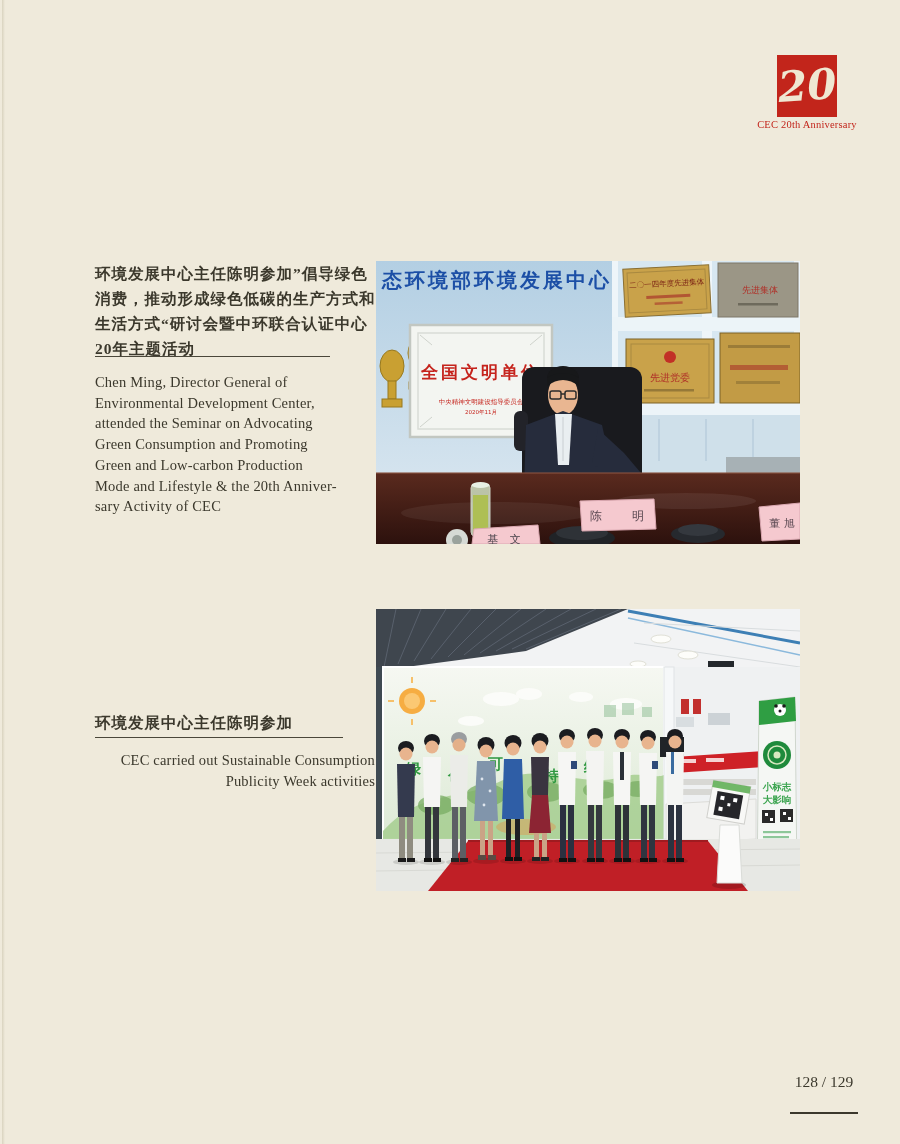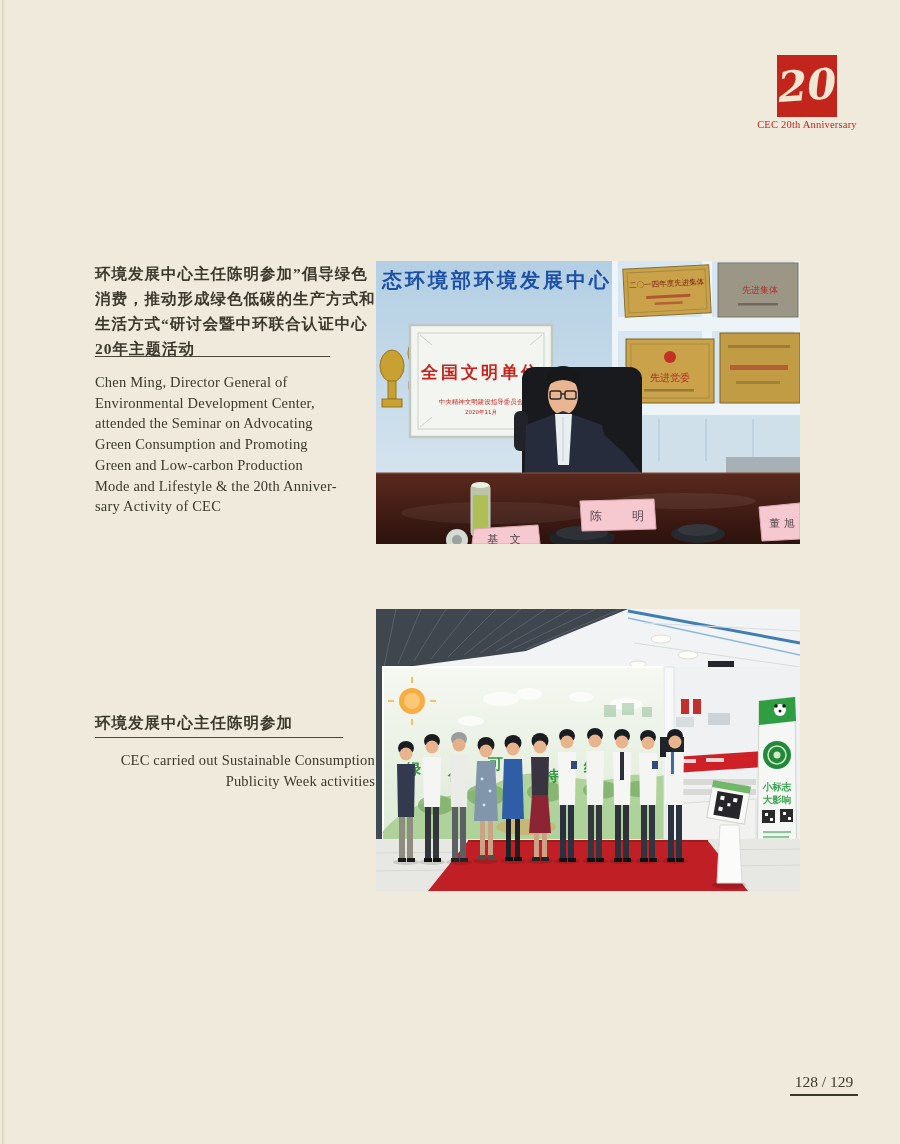--- a/index.html
+++ b/index.html
@@ -27,21 +27,21 @@
   .zh2{left:95px;top:710px;width:290px;}
   .div2{left:95px;top:737px;width:248px;}
   .en2{left:95px;top:750px;width:280px;text-align:right;}
   
   .photo{overflow:hidden;background:#cfd8de;}
   .photo1{left:376px;top:261px;width:424px;height:283px;}
   .photo2{left:376px;top:609px;width:424px;height:282px;}
   .photo svg{display:block;}
   
   .page-num{left:790px;top:1073px;width:68px;text-align:center;font-size:15.5px;
-            color:#3b382c;border-bottom:2px solid #3b382c;padding-bottom:3px;}
+            color:#3b382c;border-bottom:2px solid #3b382c;padding-bottom:21px;}
   text{font-family:"DejaVu Sans",sans-serif;}
 </style>
 </head>
 <body>
 
 <div class="abs page-edge"></div>
 
 <div class="abs logo-box">
   <span class="logo-num">20</span>
 </div>

